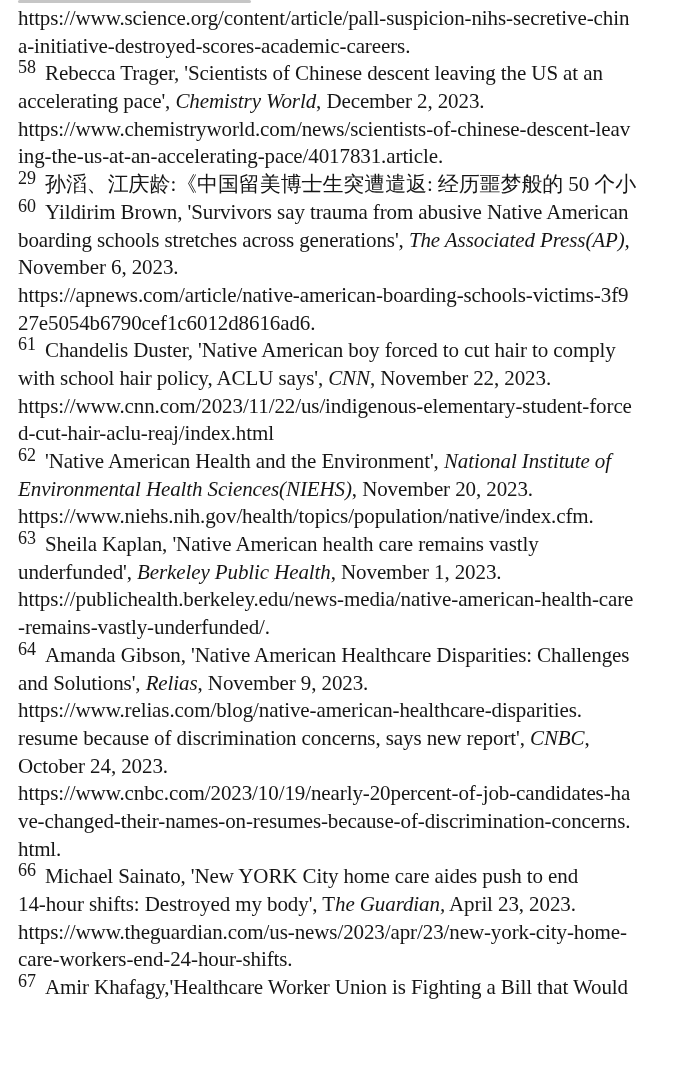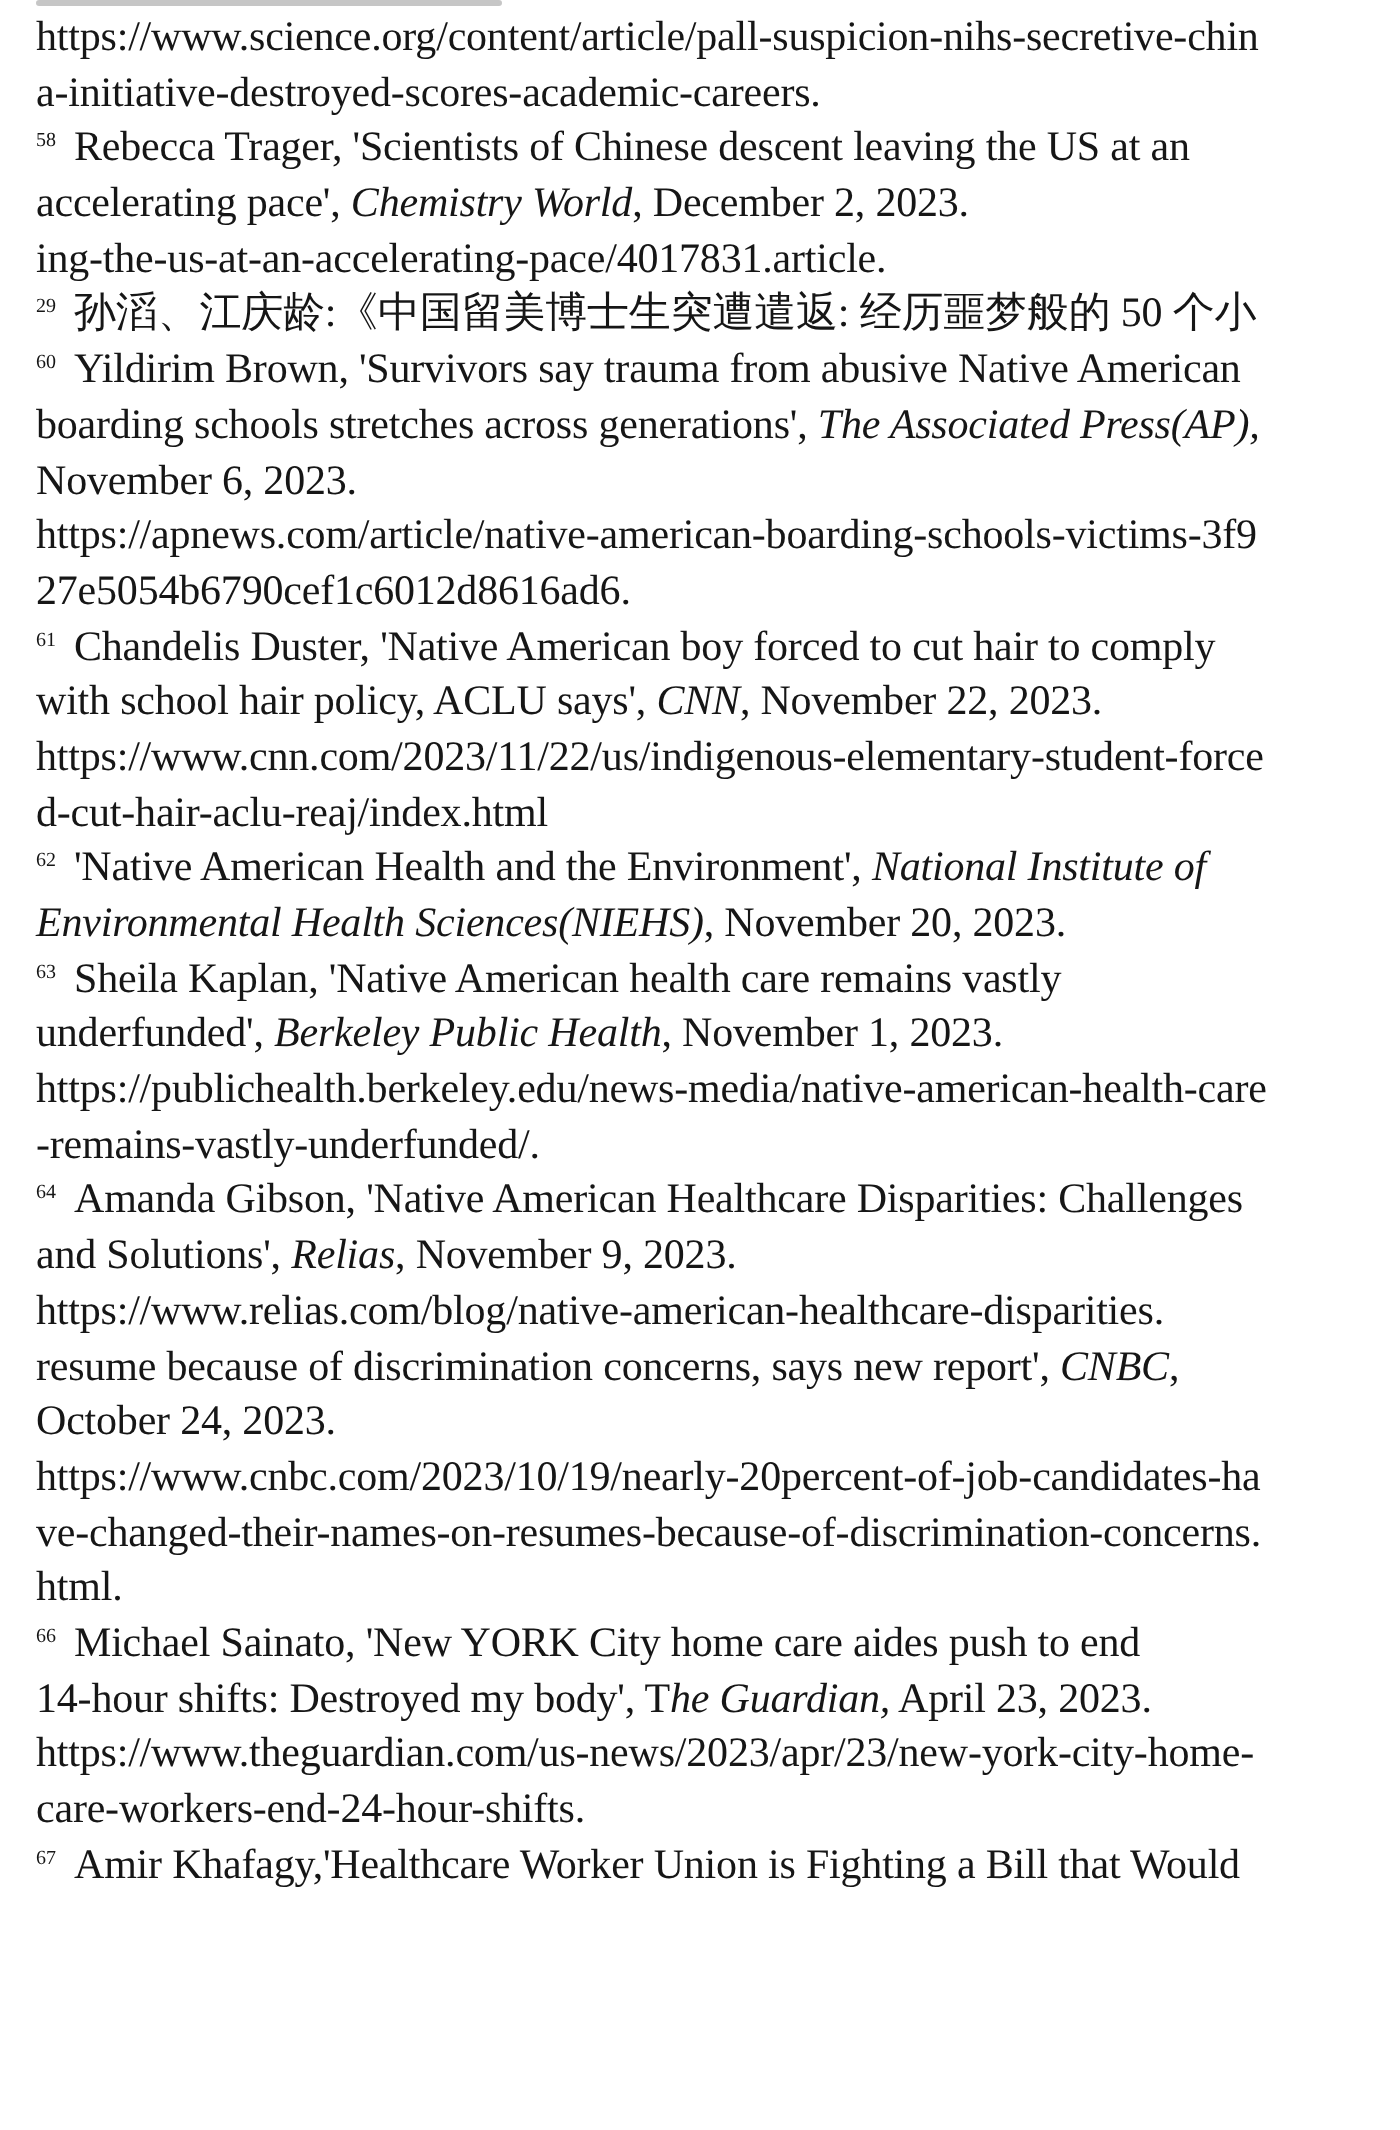--- a/index.html
+++ b/index.html
@@ -22,21 +22,21 @@
     color:var(--text-color);
     -webkit-font-smoothing:antialiased;
   }
   .line{
     height:27.7px;
     line-height:27.7px;
     white-space:nowrap;
     letter-spacing:-0.1px;
   }
   .sup{
-    font-size:10px;
+    font-size:18px;
     position:relative;
     top:-7px;
     margin-right:9px;
     letter-spacing:0;
     margin-top:46px;
   }
   .it{font-style:italic;}
   .remnant{
     position:absolute;
     top:0;left:18px;
@@ -49,33 +49,35 @@
 </head>
 <body>
 
 <div class="remnant"></div>
 
 <div class="page">
     <div class="line"><span>https://www.science.org/content/article/pall-suspicion-nihs-secretive-chin</span></div>
     <div class="line"><span>a-initiative-destroyed-scores-academic-careers.</span></div>
     <div class="line"><span class="sup">58</span><span>Rebecca Trager, 'Scientists of Chinese descent leaving the US at an</span></div>
     <div class="line"><span>accelerating pace', </span><span class="it">Chemistry World</span><span>, December 2, 2023.</span></div>
+    <div class="line"><span>https://www.chemistryworld.com/news/scientists-of-chinese-descent-leav</span></div>
     <div class="line"><span>ing-the-us-at-an-accelerating-pace/4017831.article.</span></div>
     <div class="line"><span class="sup">29</span><span>孙滔、江庆龄:《中国留美博士生突遭遣返: 经历噩梦般的 50 个小</span></div>
     <div class="line"><span class="sup">60</span><span>Yildirim Brown, 'Survivors say trauma from abusive Native American</span></div>
     <div class="line"><span>boarding schools stretches across generations', </span><span class="it">The Associated Press(AP),</span></div>
     <div class="line"><span>November 6, 2023.</span></div>
     <div class="line"><span>https://apnews.com/article/native-american-boarding-schools-victims-3f9</span></div>
     <div class="line"><span>27e5054b6790cef1c6012d8616ad6.</span></div>
     <div class="line"><span class="sup">61</span><span>Chandelis Duster, 'Native American boy forced to cut hair to comply</span></div>
     <div class="line"><span>with school hair policy, ACLU says', </span><span class="it">CNN</span><span>, November 22, 2023.</span></div>
     <div class="line"><span>https://www.cnn.com/2023/11/22/us/indigenous-elementary-student-force</span></div>
     <div class="line"><span>d-cut-hair-aclu-reaj/index.html</span></div>
     <div class="line"><span class="sup">62</span><span>'Native American Health and the Environment', </span><span class="it">National Institute of</span></div>
     <div class="line"><span class="it">Environmental Health Sciences(NIEHS)</span><span>, November 20, 2023.</span></div>
+    <div class="line"><span>https://www.niehs.nih.gov/health/topics/population/native/index.cfm.</span></div>
     <div class="line"><span class="sup">63</span><span>Sheila Kaplan, 'Native American health care remains vastly</span></div>
     <div class="line"><span>underfunded', </span><span class="it">Berkeley Public Health</span><span>, November 1, 2023.</span></div>
     <div class="line"><span>https://publichealth.berkeley.edu/news-media/native-american-health-care</span></div>
     <div class="line"><span>-remains-vastly-underfunded/.</span></div>
     <div class="line"><span class="sup">64</span><span>Amanda Gibson, 'Native American Healthcare Disparities: Challenges</span></div>
     <div class="line"><span>and Solutions', </span><span class="it">Relias</span><span>, November 9, 2023.</span></div>
     <div class="line"><span>https://www.relias.com/blog/native-american-healthcare-disparities.</span></div>
     <div class="line"><span>resume because of discrimination concerns, says new report', </span><span class="it">CNBC</span><span>,</span></div>
     <div class="line"><span>October 24, 2023.</span></div>
     <div class="line"><span>https://www.cnbc.com/2023/10/19/nearly-20percent-of-job-candidates-ha</span></div>

